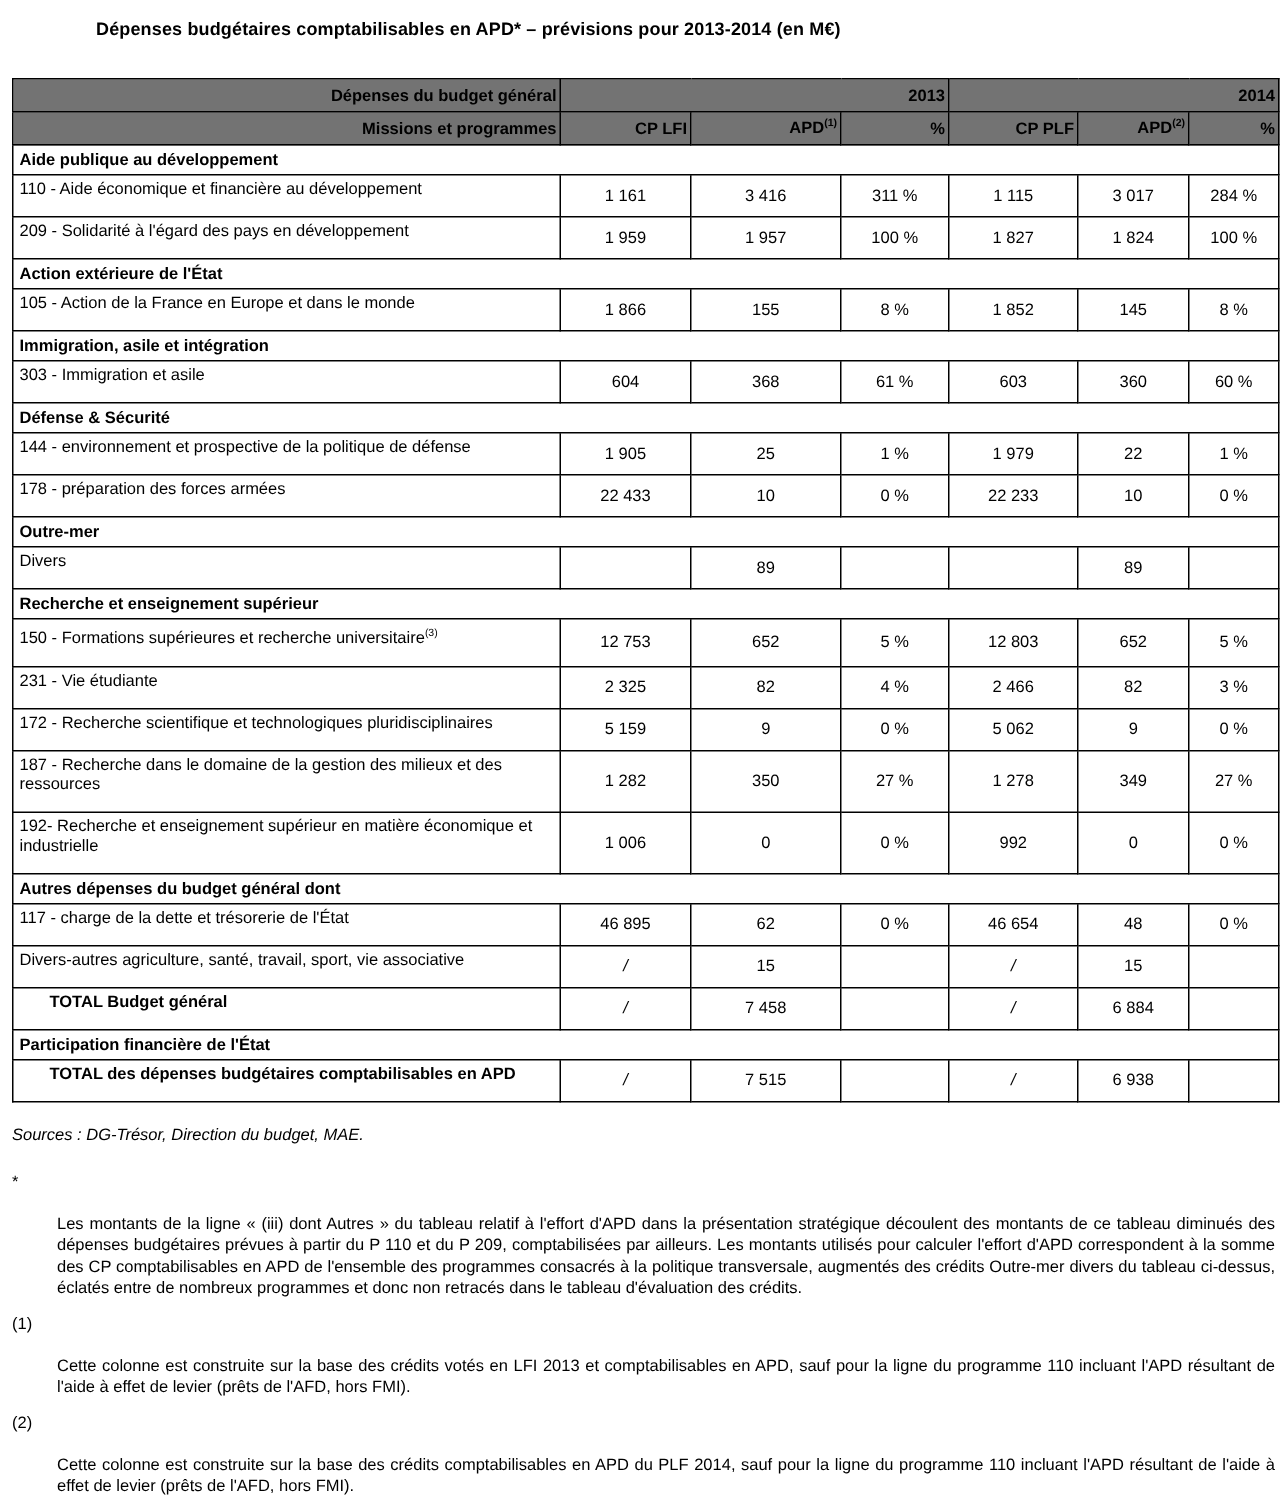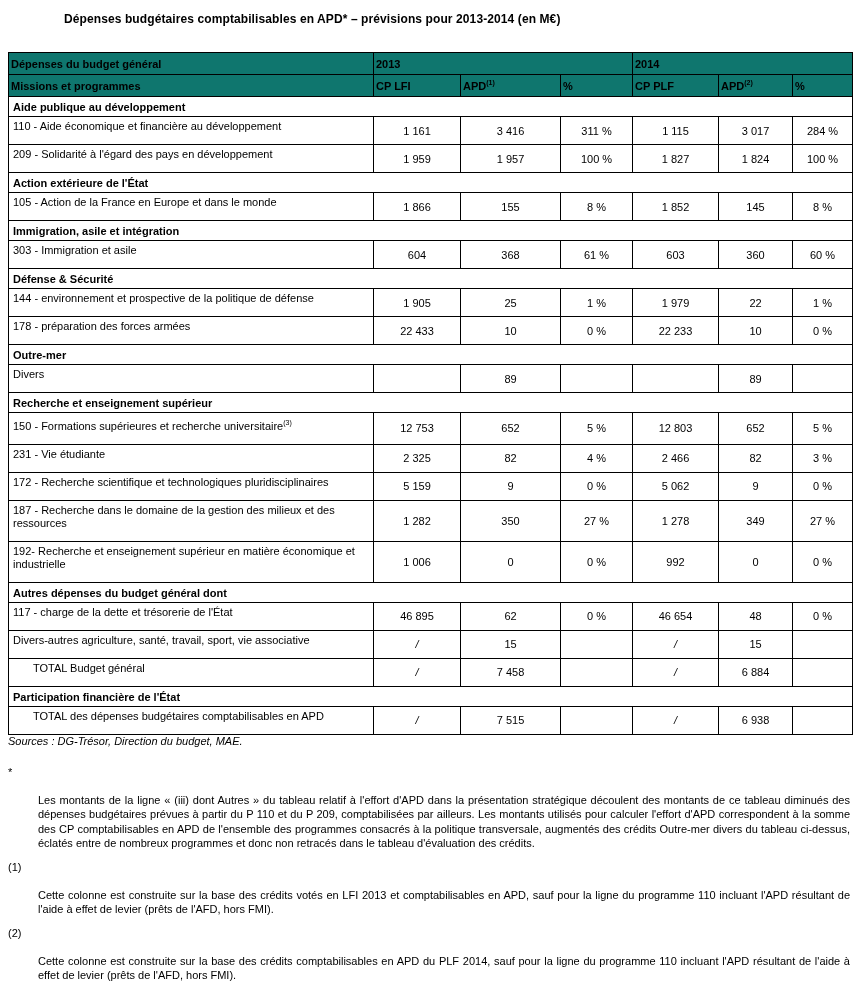--- a/index.html
+++ b/index.html
@@ -22,24 +22,24 @@
 
   table.budget {
     border-collapse: collapse;
     table-layout: fixed;
     width: 844px;
   }
   table.budget th, table.budget td {
     border: 1px solid #000;
   }
   thead th {
-    background: #0f766e;
+    background: #737373;
     font-size: 11px;
     font-weight: bold;
-    text-align: left;
+    text-align: right;
     padding: 4px 2px;
     height: 22px;
   }
   thead sup { font-size: 7px; font-weight: bold; }
 
   td.section {
     font-size: 11px;
     font-weight: bold;
     padding: 4px 4px 3px 4px;
   }
@@ -49,26 +49,27 @@
     padding: 3px 6px 11px 4px;
     line-height: 13px;
   }
   td.label sup { font-size: 7px; }
   td.num {
     font-size: 11px;
     text-align: center;
     vertical-align: middle;
     padding: 2px;
   }
-  td.bold { font-weight: normal; padding-left: 24px; }
+  td.bold { font-weight: bold; padding-left: 24px; }
   td.slash { font-style: italic; }
 
   .sources {
     font-size: 11px;
     font-style: italic;
+    margin-top: 16px;
   }
   .footnote {
     display: flex;
     font-size: 11px;
     line-height: 14.5px;
     text-align: justify;
   }
   .footnote .marker { flex: 0 0 30px; }
   .footnote .ftext { flex: 1 1 auto; margin-top: 28px; }
   .fn-ast { margin-top: 18px; }

